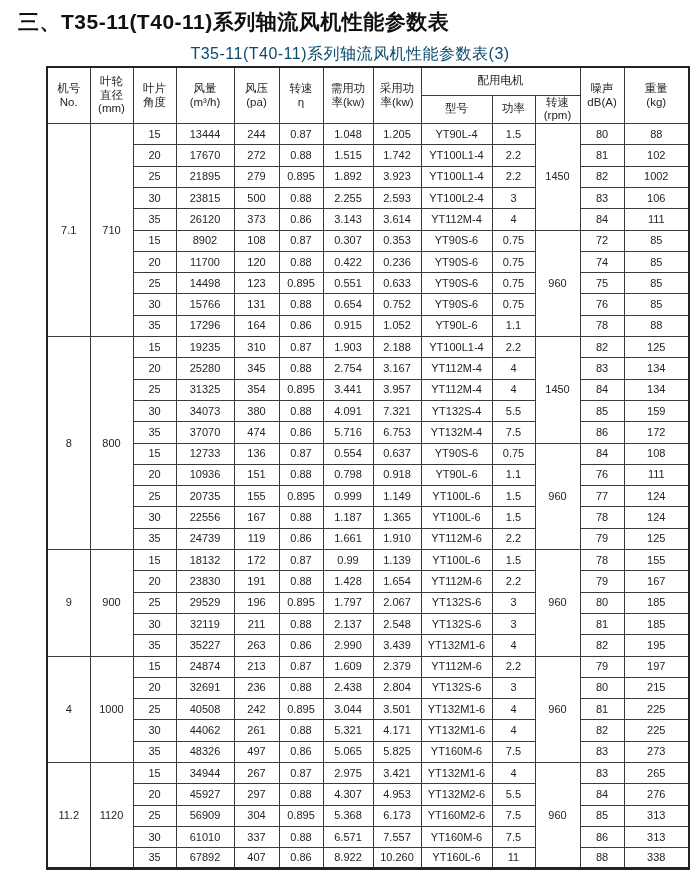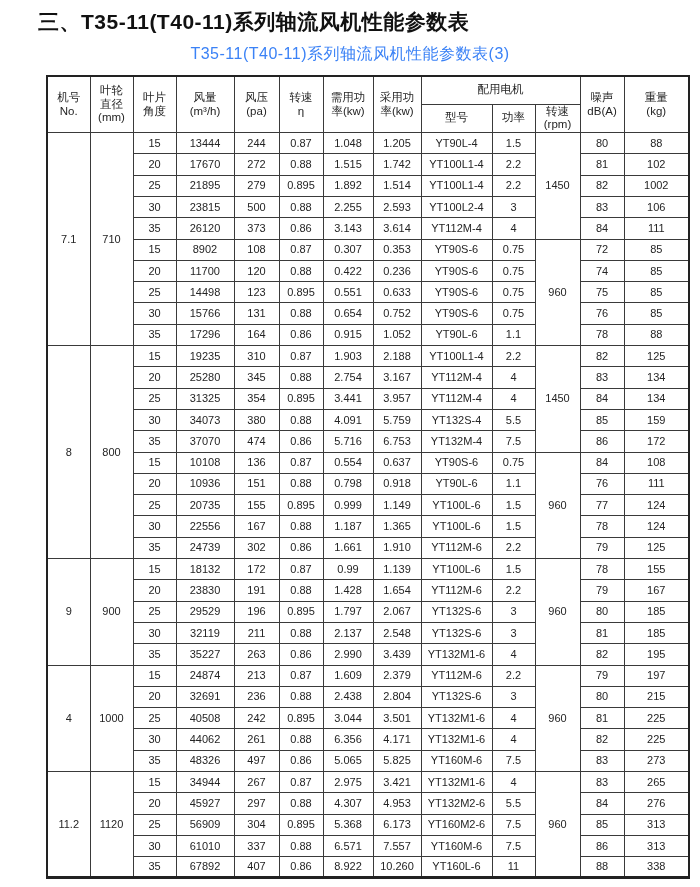--- a/index.html
+++ b/index.html
@@ -17,36 +17,35 @@
     overflow: hidden;
   }
   .page-title {
     position: absolute;
     left: 18px;
     top: 8px;
     font-size: 21px;
     font-weight: bold;
     letter-spacing: 0.5px;
     color: #111;
-    margin-left: 20px;
   }
   .table-subtitle {
     position: absolute;
     left: 0;
     top: 44px;
     width: 700px;
     text-align: center;
     font-size: 16px;
-    color: #3b82f6;
+    color: #0c4a6e;
     letter-spacing: 0.5px;
   }
   table.perf {
     position: absolute;
     left: 46px;
-    top: 75px;
+    top: 66px;
     border-collapse: collapse;
     table-layout: fixed;
     width: 644px;
     border: 2px solid #222;
     border-bottom-width: 3px;
   }
   table.perf th, table.perf td {
     border: 1px solid #3a3a3a;
     text-align: center;
     vertical-align: middle;
@@ -149,21 +148,21 @@
           <td>2.2</td>
           <td>81</td>
           <td>102</td>
         </tr>
         <tr>
           <td>25</td>
           <td>21895</td>
           <td>279</td>
           <td>0.895</td>
           <td>1.892</td>
-          <td>1.514</td>
+          <td>3.923</td>
           <td>YT100L1-4</td>
           <td>2.2</td>
           <td>82</td>
           <td>1002</td>
         </tr>
         <tr>
           <td>30</td>
           <td>23815</td>
           <td>500</td>
           <td>0.88</td>
@@ -285,41 +284,41 @@
           <td>4</td>
           <td>84</td>
           <td>134</td>
         </tr>
         <tr>
           <td>30</td>
           <td>34073</td>
           <td>380</td>
           <td>0.88</td>
           <td>4.091</td>
-          <td>5.759</td>
+          <td>7.321</td>
           <td>YT132S-4</td>
           <td>5.5</td>
           <td>85</td>
           <td>159</td>
         </tr>
         <tr>
           <td>35</td>
           <td>37070</td>
           <td>474</td>
           <td>0.86</td>
           <td>5.716</td>
           <td>6.753</td>
           <td>YT132M-4</td>
           <td>7.5</td>
           <td>86</td>
           <td>172</td>
         </tr>
         <tr>
           <td>15</td>
-          <td>10108</td>
+          <td>12733</td>
           <td>136</td>
           <td>0.87</td>
           <td>0.554</td>
           <td>0.637</td>
           <td>YT90S-6</td>
           <td>0.75</td>
           <td rowspan="5">960</td>
           <td>84</td>
           <td>108</td>
         </tr>
@@ -355,21 +354,21 @@
           <td>1.187</td>
           <td>1.365</td>
           <td>YT100L-6</td>
           <td>1.5</td>
           <td>78</td>
           <td>124</td>
         </tr>
         <tr>
           <td>35</td>
           <td>24739</td>
-          <td>302</td>
+          <td>119</td>
           <td>0.86</td>
           <td>1.661</td>
           <td>1.910</td>
           <td>YT112M-6</td>
           <td>2.2</td>
           <td>79</td>
           <td>125</td>
         </tr>
         <tr>
           <td rowspan="5">9</td>
@@ -471,21 +470,21 @@
           <td>YT132M1-6</td>
           <td>4</td>
           <td>81</td>
           <td>225</td>
         </tr>
         <tr>
           <td>30</td>
           <td>44062</td>
           <td>261</td>
           <td>0.88</td>
-          <td>6.356</td>
+          <td>5.321</td>
           <td>4.171</td>
           <td>YT132M1-6</td>
           <td>4</td>
           <td>82</td>
           <td>225</td>
         </tr>
         <tr>
           <td>35</td>
           <td>48326</td>
           <td>497</td>

